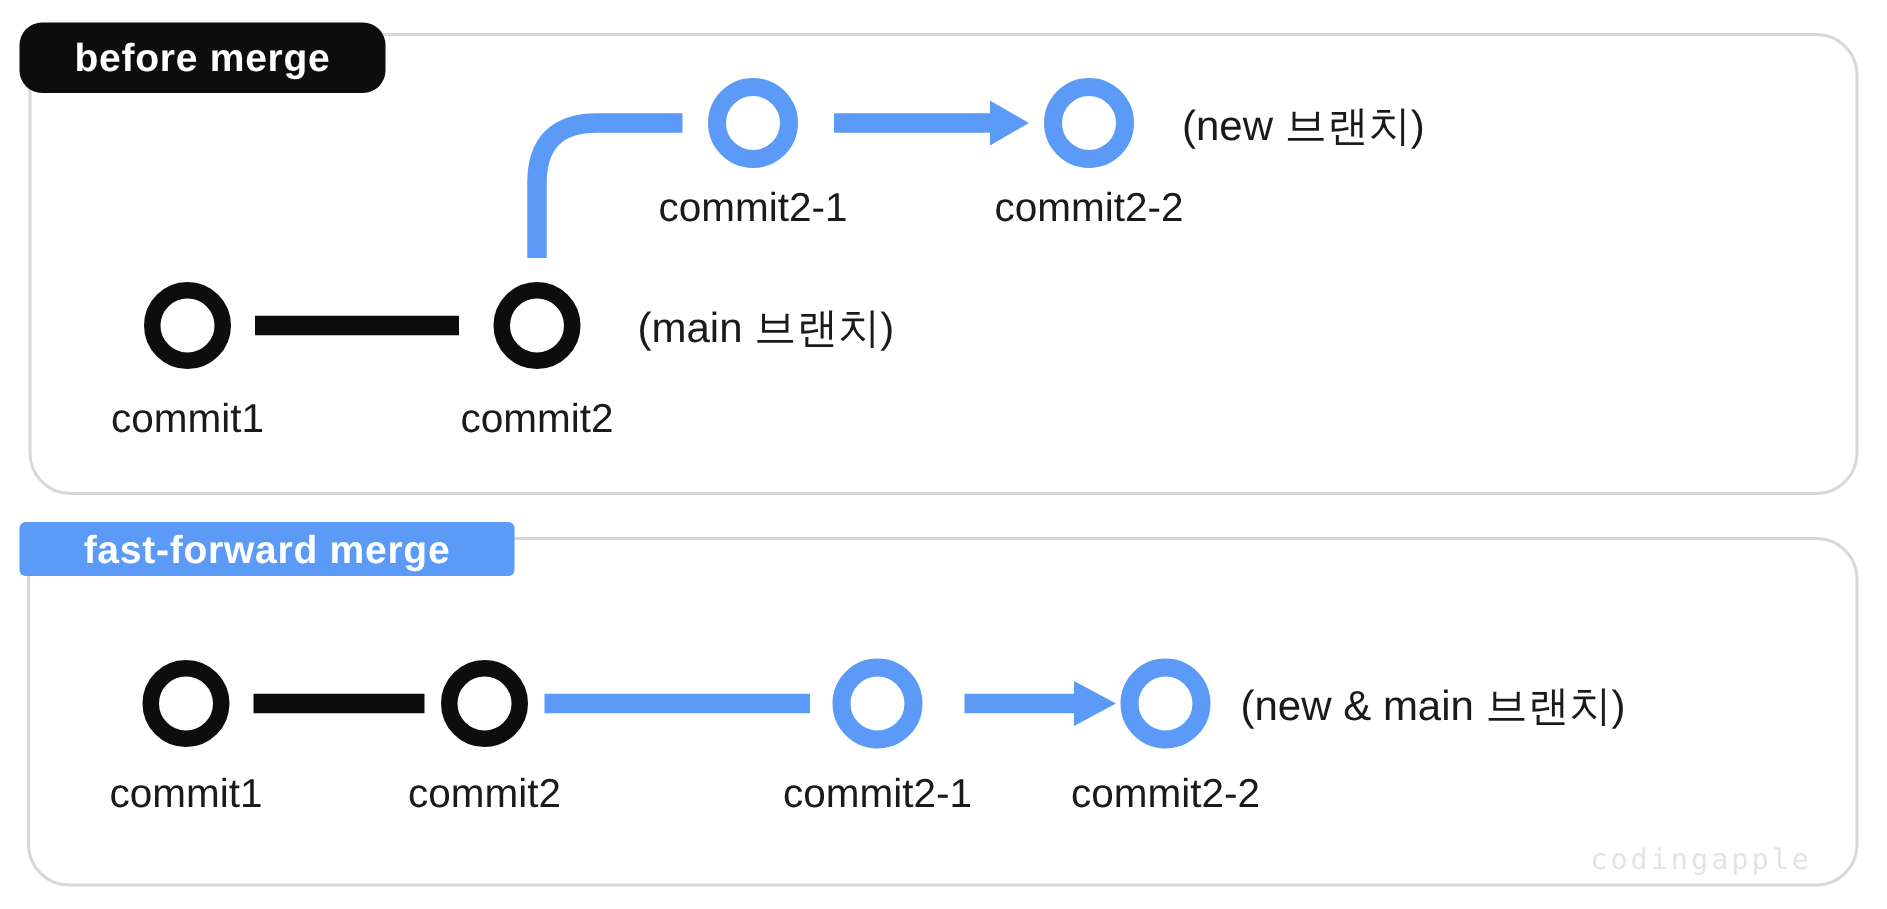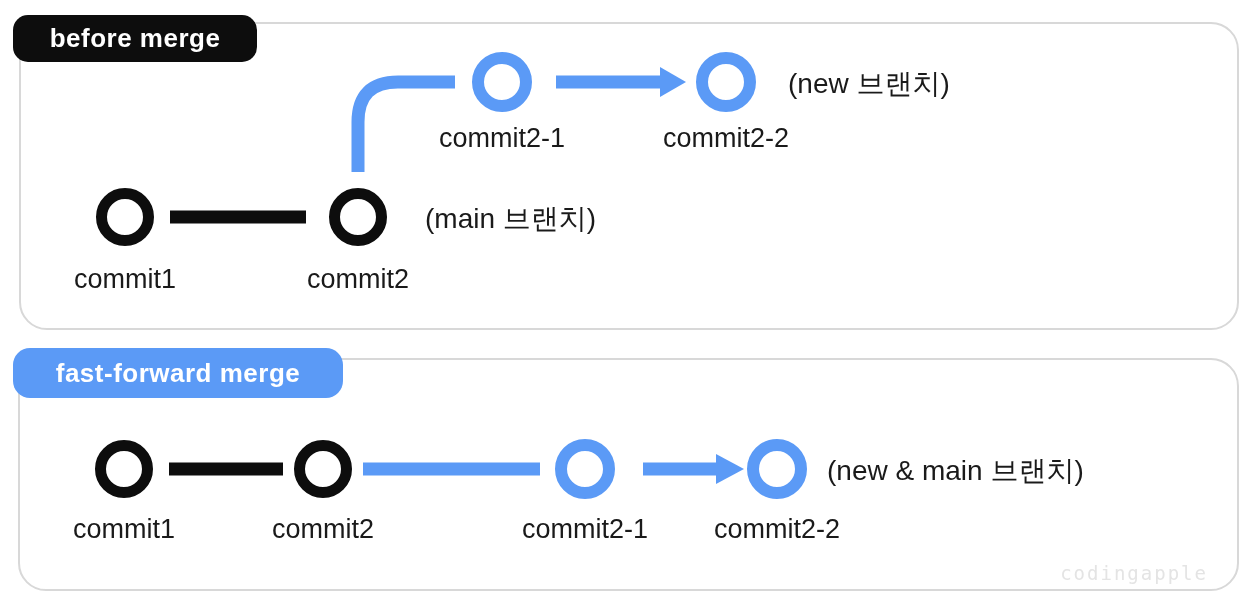--- a/index.html
+++ b/index.html
@@ -37,23 +37,23 @@
     font-size: 26px;
     letter-spacing: 0.5px;
     box-sizing: border-box;
   }
   .badge-black {
     left: 13px; top: 15px; width: 244px; height: 47px;
     background: #0d0d0d;
     border-radius: 15px;
   }
   .badge-blue {
-    left: 13px; top: 348px; width: 330px; height: 50px;
+    left: 13px; top: 348px; width: 330px; height: 36px;
     background: #5b9af6;
-    border-radius: 17px;
+    border-radius: 4px;
   }
 
   svg.graph {
     position: absolute;
     left: 0; top: 0;
     z-index: 2;
     pointer-events: none;
   }
   .commit-label {
     font-family: "Liberation Sans", "DejaVu Sans", sans-serif;

